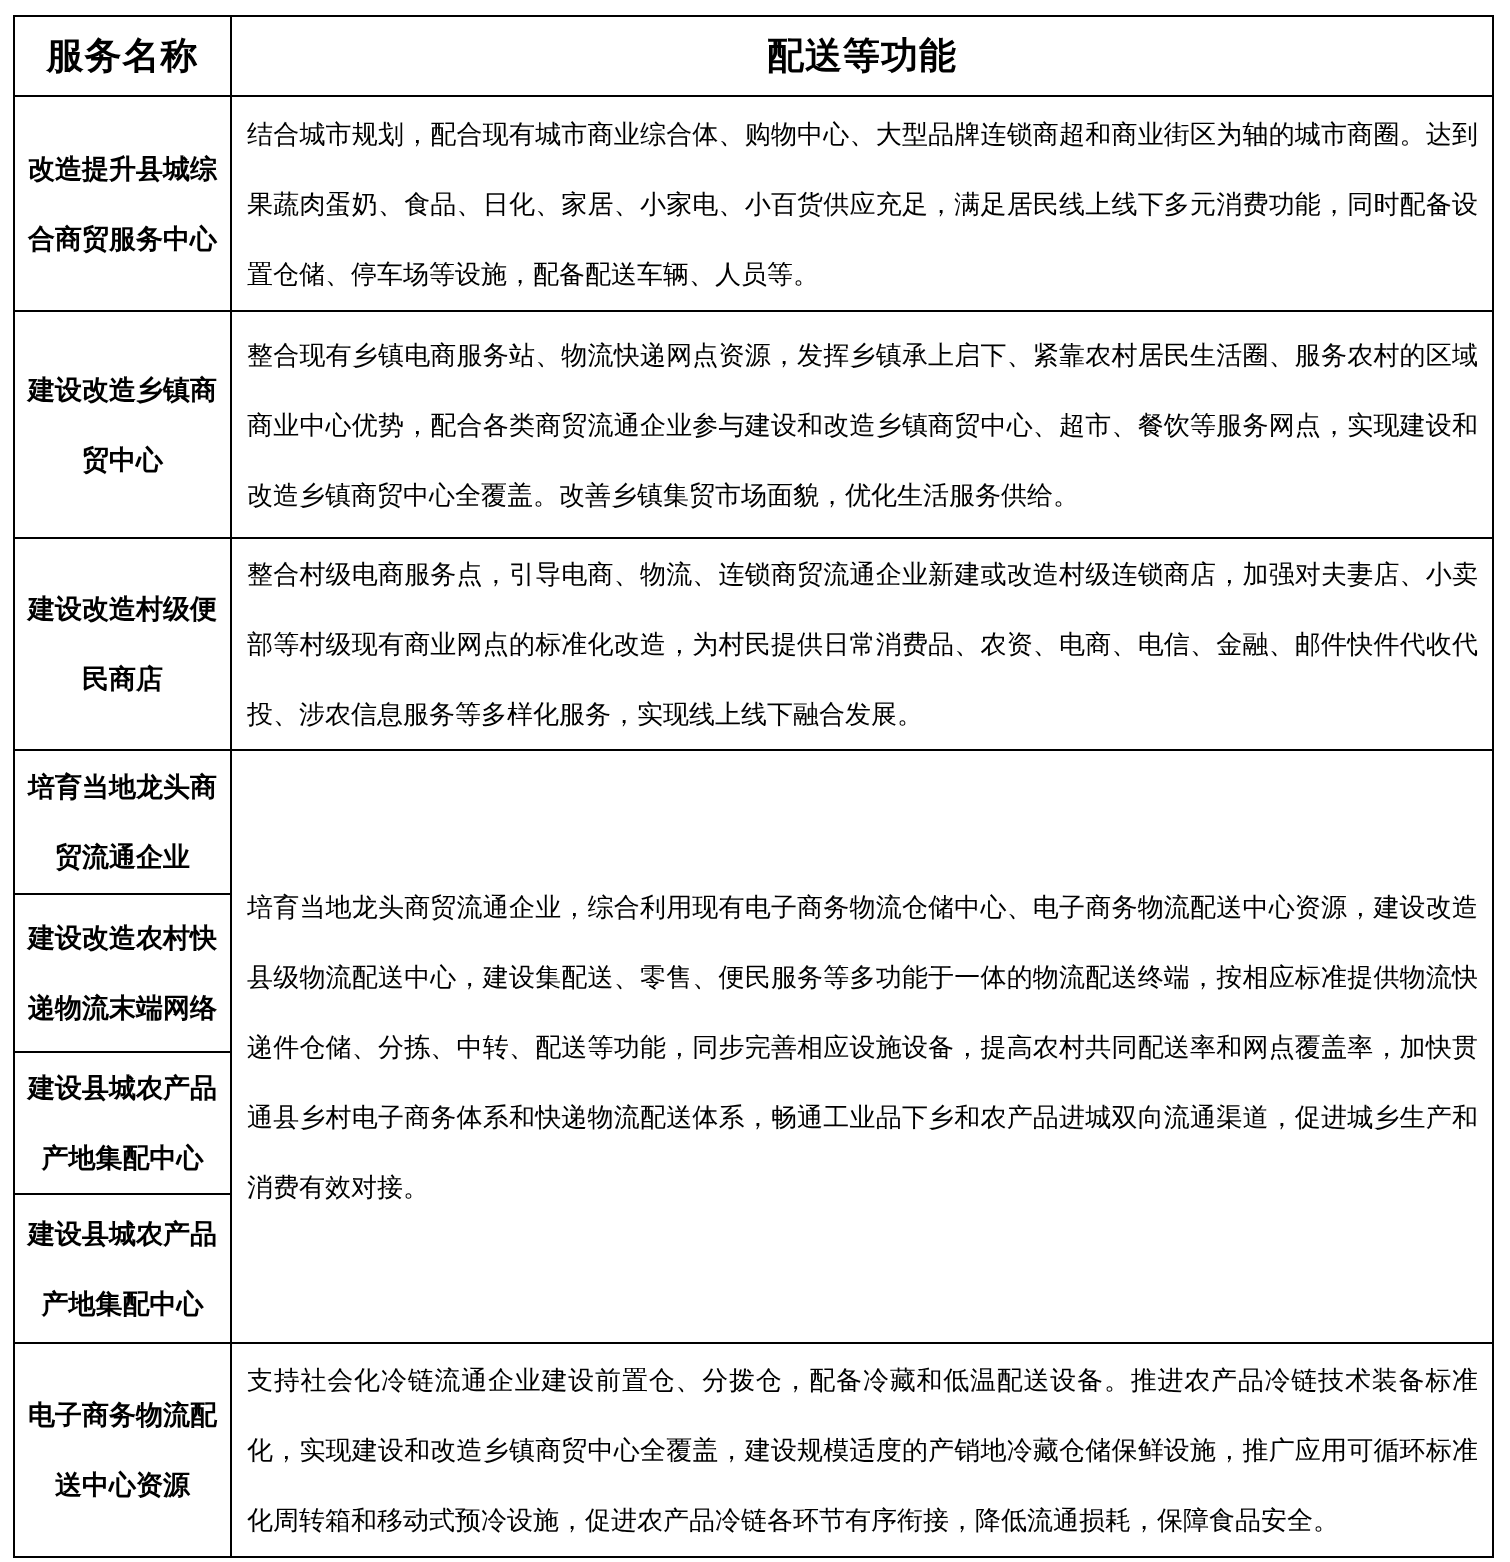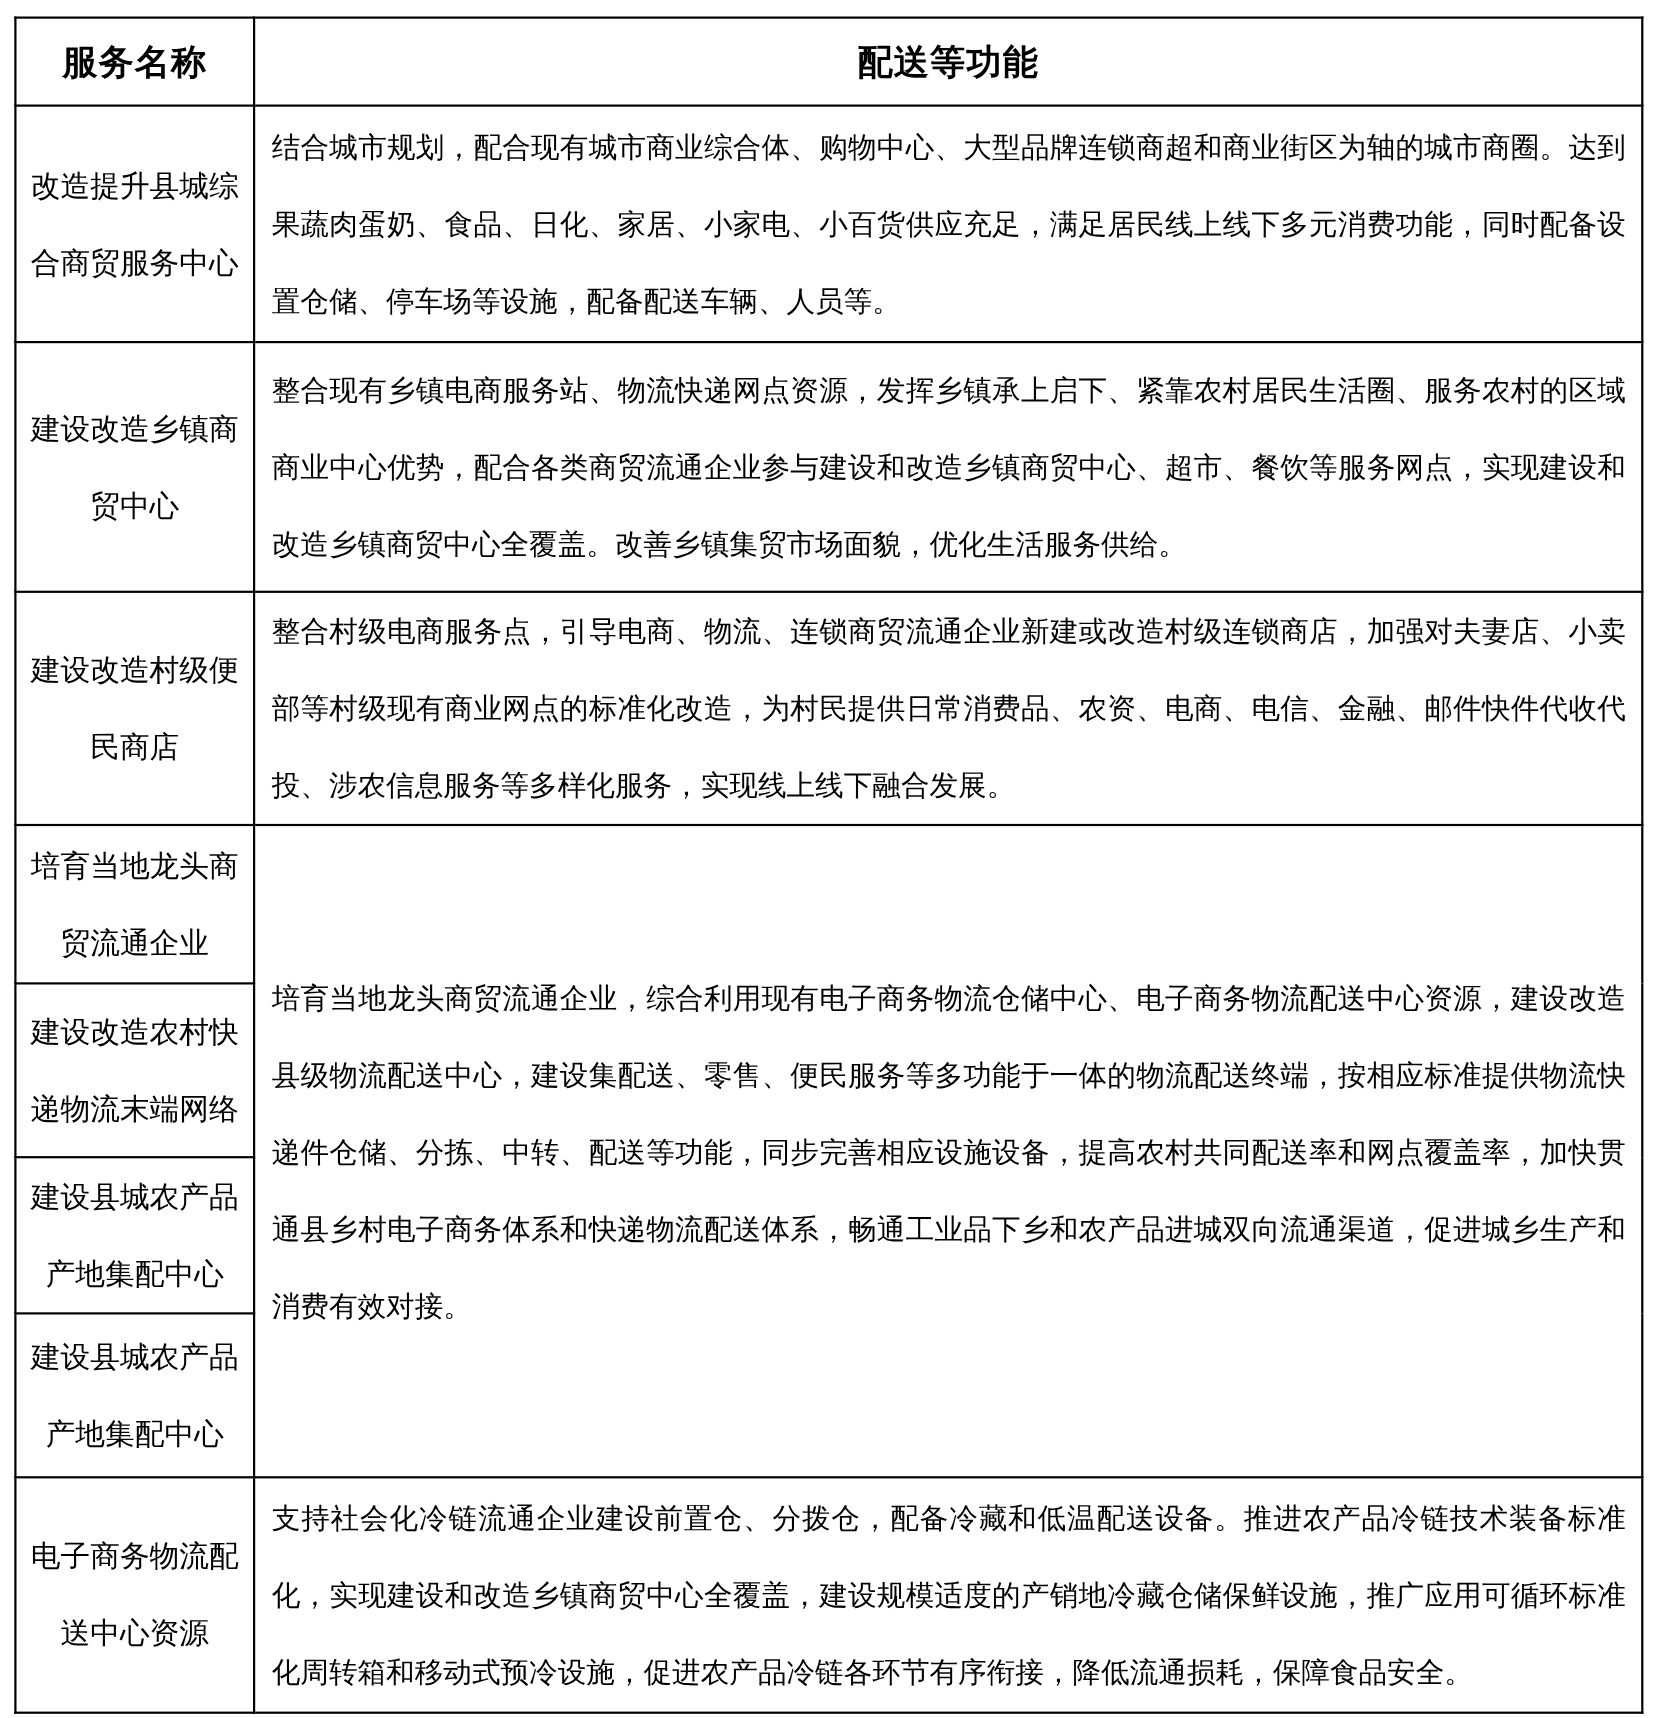--- a/index.html
+++ b/index.html
@@ -27,29 +27,29 @@
   table.svc-table col.c2 { width: 1262px; }
   table.svc-table th,
   table.svc-table td {
     border: 2px solid #000000;
     color: #000000;
     vertical-align: middle;
     background: #ffffff;
     overflow: hidden;
   }
   th.hdr-cell {
-    font-size: 32px;
+    font-size: 37px;
     font-weight: bold;
     text-align: center;
     letter-spacing: 1px;
     line-height: 34px;
   }
   td.name-cell {
     font-size: 27px;
-    font-weight: normal;
+    font-weight: bold;
     text-align: center;
     line-height: 70px;
     padding: 0 9px;
   }
   td.content-cell {
     font-size: 26px;
     font-weight: normal;
     text-align: justify;
     line-height: 70px;
     padding: 0 14px 0 15px;

